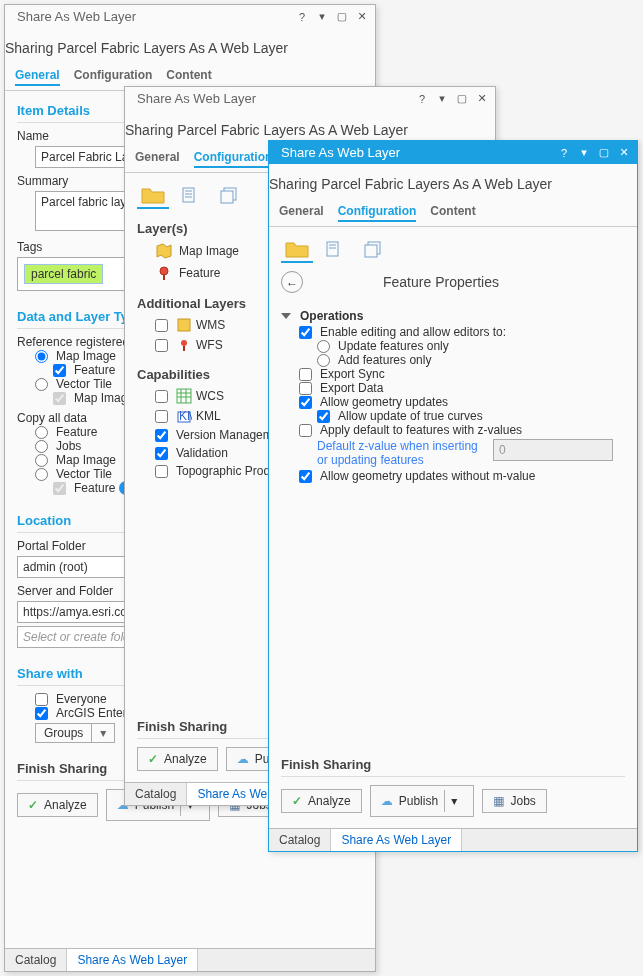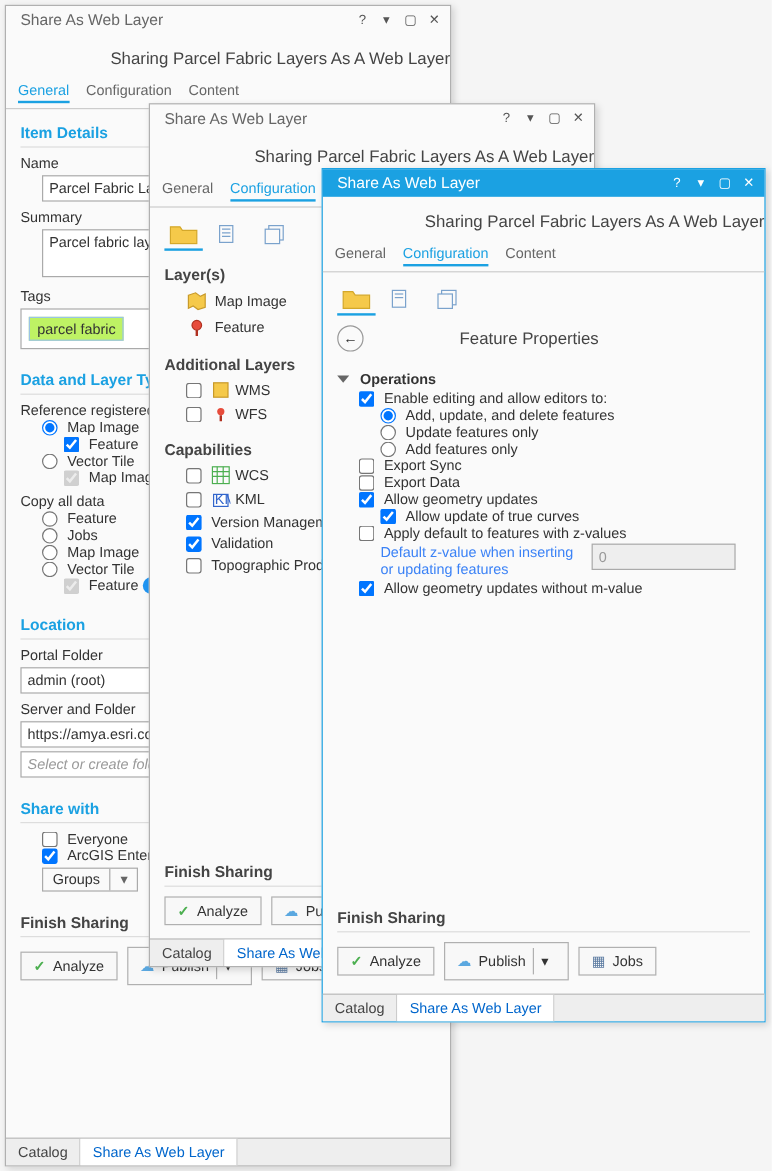--- a/index.html
+++ b/index.html
@@ -7,23 +7,23 @@
 .panel { position: absolute; background: #fafafa; border: 1px solid #b0b0b0; box-shadow: 2px 2px 6px rgba(0,0,0,0.15); }
 .panel1 { left: 4px; top: 4px; width: 372px; height: 968px; }
 .panel2 { left: 124px; top: 86px; width: 372px; height: 720px; }
 .panel3 { left: 268px; top: 140px; width: 370px; height: 712px; border: 1px solid #1ba1e2; }
 .titlebar { display: flex; align-items: center; justify-content: flex-end; padding: 4px 6px; gap: 6px; }
 .titlebar .title { flex: 1; color: #666; font-size: 13px; padding-left: 6px; }
 .titlebar.active { background: #1ba1e2; }
 .titlebar.active .title { color: #fff; font-weight: 500; }
 .tb-icon { width: 14px; height: 14px; display: inline-flex; align-items: center; justify-content: center; font-size: 11px; color: #555; cursor: default; }
 .titlebar.active .tb-icon { color: #fff; }
-.subtitle { text-align: right; padding: 12px 0 10px 0; font-size: 14px; color: #444; }
+.subtitle { text-align: left; padding: 12px 0 10px 0; font-size: 14px; color: #444; }
 .tabs { display: flex; gap: 14px; padding: 0 10px 4px 10px; border-bottom: 1px solid #ccc; }
-.tab { padding: 2px 0; color: #666; border-bottom: 2px solid transparent; }
+.tab { padding: 2px 0; color: #666; border-bottom: 2px solid transparent; font-weight: bold; }
 .tab.active { color: #1ba1e2; border-bottom: 2px solid #1ba1e2; }
 .section { padding: 6px 12px; }
 .section-h { font-weight: 600; color: #444; margin: 6px 0 4px 0; font-size: 13px; }
 .section-h.blue { color: #1ba1e2; }
 .hr { border-bottom: 1px solid #ddd; margin: 2px 0 6px 0; }
 .row { display:flex; align-items:center; gap:6px; padding:2px 0; }
 .indent1 { padding-left: 18px; }
 .indent2 { padding-left: 36px; }
 .indent3 { padding-left: 54px; }
 input[type=text] { border:1px solid #aaa; padding:3px 5px; background:#fff; width:100%; font-size:12px; }
@@ -377,26 +377,20 @@
         <b>Operations</b>
       </div>
     <div class="indent1">
         <label>
           <input type="checkbox" checked="" style="">
           <span>Enable editing and allow editors to:</span>
         </label>
       </div>
     <div class="indent2">
         <label>
-          <input type="radio" name="r3" checked="" style="">
-          <span>Add, update, and delete features</span>
-        </label>
-      </div>
-    <div class="indent2">
-        <label>
           <input type="radio" name="r3" style="">
           <span>Update features only</span>
         </label>
       </div>
     <div class="indent2">
         <label>
           <input type="radio" name="r3" style="">
           <span>Add features only</span>
         </label>
       </div>

